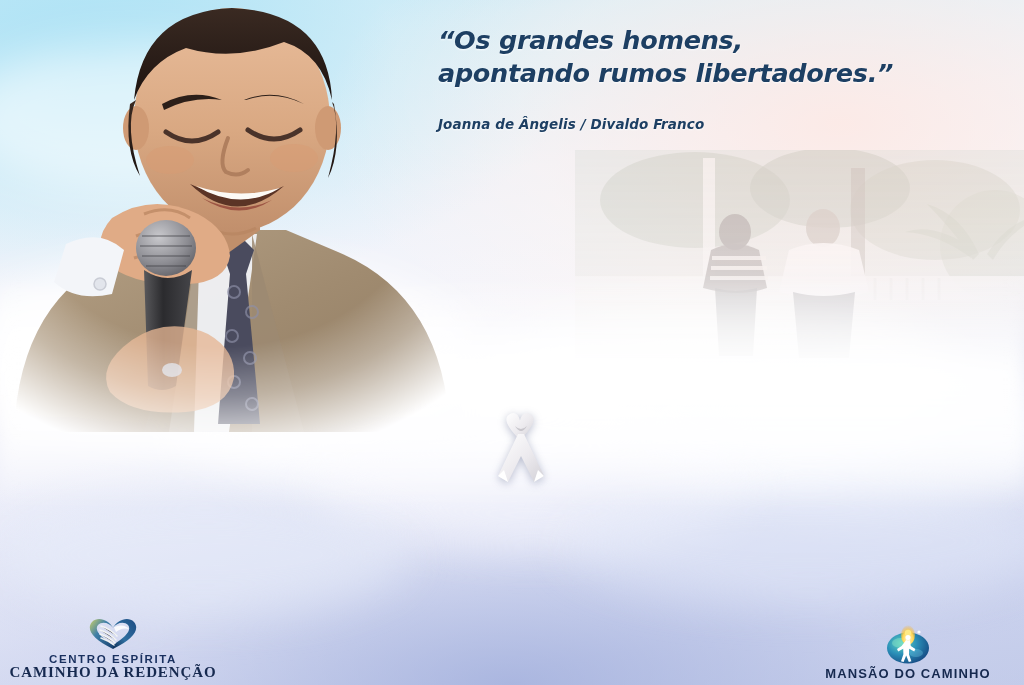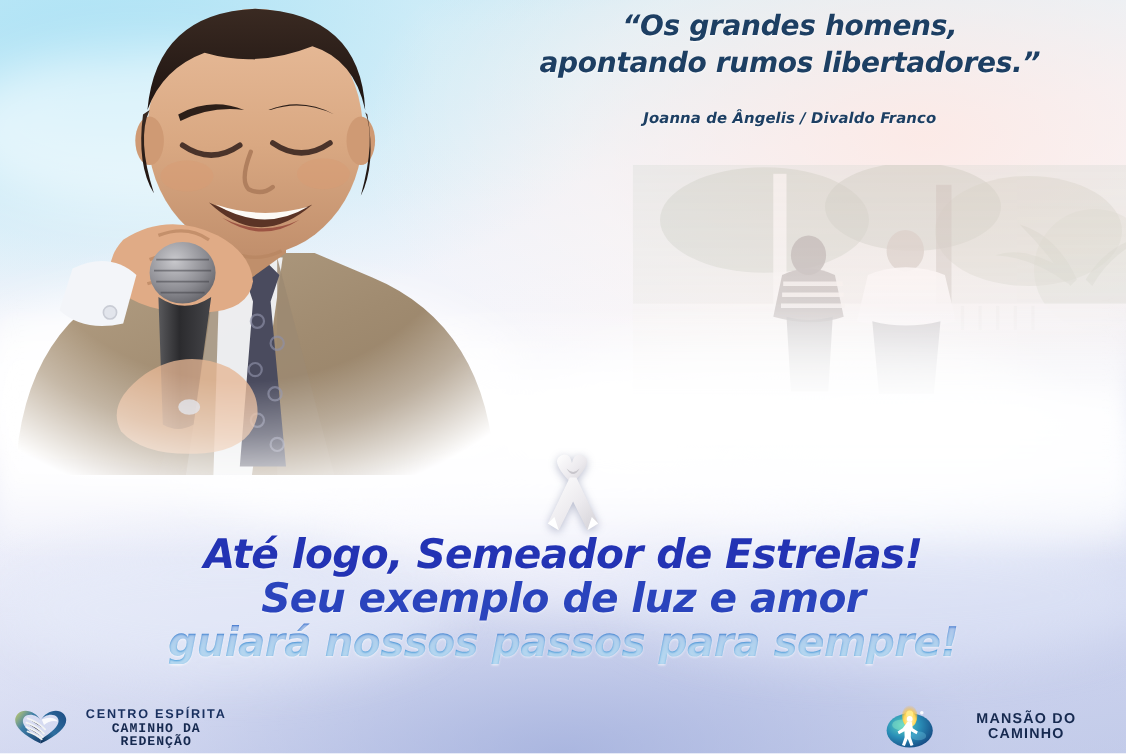--- a/index.html
+++ b/index.html
@@ -64,22 +64,22 @@
   
   .portrait {
     position:absolute; left:-6px; top:-8px; width:470px; height:440px;
     -webkit-mask-image:radial-gradient(ellipse 78% 70% at 48% 40%, #000 58%, rgba(0,0,0,0.65) 74%, rgba(0,0,0,0) 96%);
             mask-image:radial-gradient(ellipse 78% 70% at 48% 40%, #000 58%, rgba(0,0,0,0.65) 74%, rgba(0,0,0,0) 96%);
   }
   .portrait svg { width:100%; height:100%; display:block; }
 
   
   .quote {
-    position:absolute; right:26px; top:8px; width:560px;
-    text-align:center;
+    position:absolute; right:26px; top:24px; width:560px;
+    text-align:left;
   }
   .quote .line {
     font-family:"DejaVu Sans", sans-serif;
     font-style:italic;
     font-weight:bold;
     font-size:25.5px;
     line-height:33px;
     letter-spacing:-0.3px;
     color:#1d3f63;
     white-space:nowrap;
@@ -125,37 +125,37 @@
     background:linear-gradient(180deg,#2f63c8 0%, #3e8fd4 55%, #4ea2dc 100%);
     -webkit-background-clip:text;
             background-clip:text;
     -webkit-text-fill-color:transparent;
     color:#3a86cf;
   }
 
   
   .logo {
     position:absolute; bottom:4px;
-    display:flex; flex-direction:row; align-items:center;
+    display:flex; flex-direction:column; align-items:center;
   }
   .logo-left  { left:8px;  width:210px; }
   .logo-right { right:10px; width:212px; }
 
   .emblem { display:block; }
   .emblem svg { display:block; }
 
   .logo-text { text-align:center; line-height:1.05; margin-top:2px; }
   .lt-small {
     font-family:"Liberation Sans", sans-serif;
     font-weight:bold; font-size:11.5px; letter-spacing:1.6px;
     color:#19305f;
   }
   .lt-big {
-    font-family:Liberation Mono, monospace;
-    font-weight:bold; font-size:12px; letter-spacing:0.9px;
+    font-family:Liberation Serif, serif;
+    font-weight:bold; font-size:15px; letter-spacing:0.9px;
     color:#16294f;
   }
   .lt-right {
     font-family:"Liberation Sans", sans-serif;
     font-weight:bold; font-size:13px; letter-spacing:1.1px;
     color:#16294f;
   }
 </style>
 </head>
 <body>
@@ -350,25 +350,20 @@
                C 30 0, 34 10, 32 22
                C 30 10, 34 0, 42 4
                C 50 8, 44 18, 32 30 Z" fill="url(#rg)"></path>
       <path d="M30 24 L10 66 L20 72 L33 46 L46 72 L56 66 L36 24 Z" fill="url(#rg)"></path>
       <path d="M10 66 L20 72 L16 60 Z" fill="#ffffff"></path>
       <path d="M56 66 L46 72 L50 60 Z" fill="#ffffff"></path>
       <path d="M27 16 q6 6 12 0 q-6 10 -12 0z" fill="#b9b6bd" opacity="0.7"></path>
     </svg>
   </div>
 
-  <div class="headline">
-    <div class="hl hl1">Até logo, Semeador de Estrelas!</div>
-    <div class="hl hl2">Seu exemplo de luz e amor</div>
-    <div class="hl hl3">guiará nossos passos para sempre!</div>
-  </div>
 
   <div class="logo logo-left">
     <span class="emblem">
       <svg width="58" height="34" viewBox="0 0 58 34">
         <defs>
           <linearGradient id="hh1" x1="0" y1="0" x2="1" y2="1">
             <stop offset="0%" stop-color="#c9cf6a"></stop>
             <stop offset="40%" stop-color="#3f7fa8"></stop>
             <stop offset="100%" stop-color="#17406f"></stop>
           </linearGradient>

